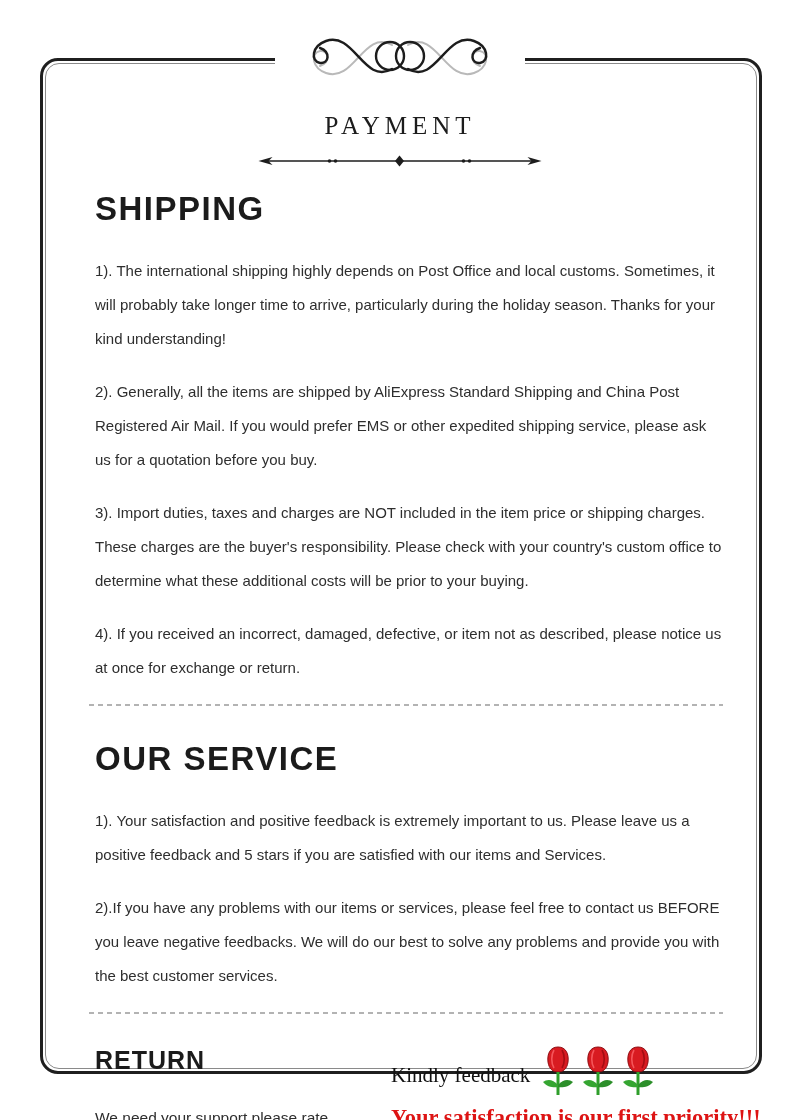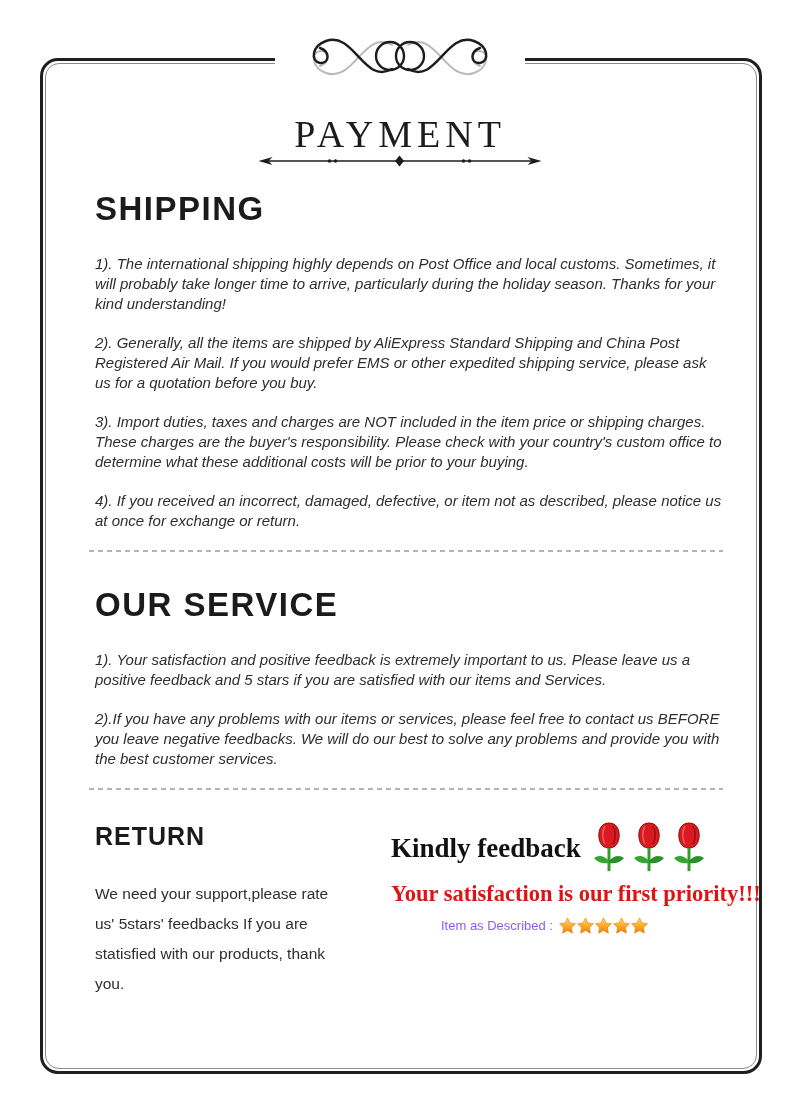--- a/index.html
+++ b/index.html
@@ -11,44 +11,44 @@
     border:3px solid #1f1f1f; border-radius:18px; }
   .frame-inner { position:absolute; left:2px; top:2px; right:2px; bottom:2px;
     border:1px solid #8a8a8a; border-radius:14px; }
 
   
   .flourish-box { position:absolute; top:22px; left:50%; transform:translateX(-50%);
     width:250px; height:72px; background:#ffffff; z-index:3;
     display:flex; align-items:center; justify-content:center; }
 
   .payment-title { position:absolute; top:112px; left:0; width:100%; text-align:center;
-    font-family:"Liberation Serif", serif; font-size:38px; letter-spacing:5px;
+    font-family:"Liberation Serif", serif; font-size:25px; letter-spacing:5px;
     color:#1c1c1c; z-index:2; }
 
   .arrow-divider { position:absolute; top:153px; left:50%; transform:translateX(-50%); z-index:2; }
 
   .content { position:absolute; left:95px; top:190px; width:628px; z-index:2; }
 
   .section-heading { font-size:33px; font-weight:bold; letter-spacing:1.5px; color:#1b1b1b;
     margin-bottom:26px; }
-  .para { font-size:15px; line-height:20px; color:#2e2e2e; margin-bottom:19px;font-style:italic; }
+  .para { font-size:15px; line-height:34px; color:#2e2e2e; margin-bottom:19px; }
 
   .dashed-divider { height:2px; margin:12px 0 34px -6px;
     background:repeating-linear-gradient(90deg, #b3b3b3 0 5px, transparent 5px 9px); }
   .dashed-divider.second { margin-top:16px; margin-bottom:30px; }
 
   .bottom-row { display:flex; align-items:flex-start; }
   .return-col { width:296px; }
   .return-heading { font-size:25px; font-weight:bold; letter-spacing:1px; color:#1b1b1b;
     margin-bottom:28px; padding-top:2px; }
   .return-text { font-size:15.5px; line-height:30px; color:#2e2e2e; width:252px; }
 
   .feedback-col { width:332px; margin-left:auto; }
   .kindly-row { display:flex; align-items:flex-end; }
-  .kindly-title { font-family:"Liberation Serif", serif; font-weight:bold; font-size:27px;
+  .kindly-title { font-family:"Liberation Serif", serif; font-weight:normal; font-size:21px;
     color:#111; padding-bottom:12px; }
   .roses { display:flex; gap:4px; margin-left:10px; }
   .rose-icon svg { display:block; }
   .slogan { font-family:"Liberation Serif", serif; font-weight:bold; font-size:22.5px;
     margin-top:5px; white-space:nowrap; }
   .rate-row { display:flex; align-items:center; margin-top:16px; }
   .rate-prompt { font-size:16px; color:#3c3c3c; }
   .big-stars { display:flex; gap:2px; margin-left:8px; }
   .big-stars svg { width:31px; height:31px; display:block; }
   .rating-grid { margin-top:10px; }

